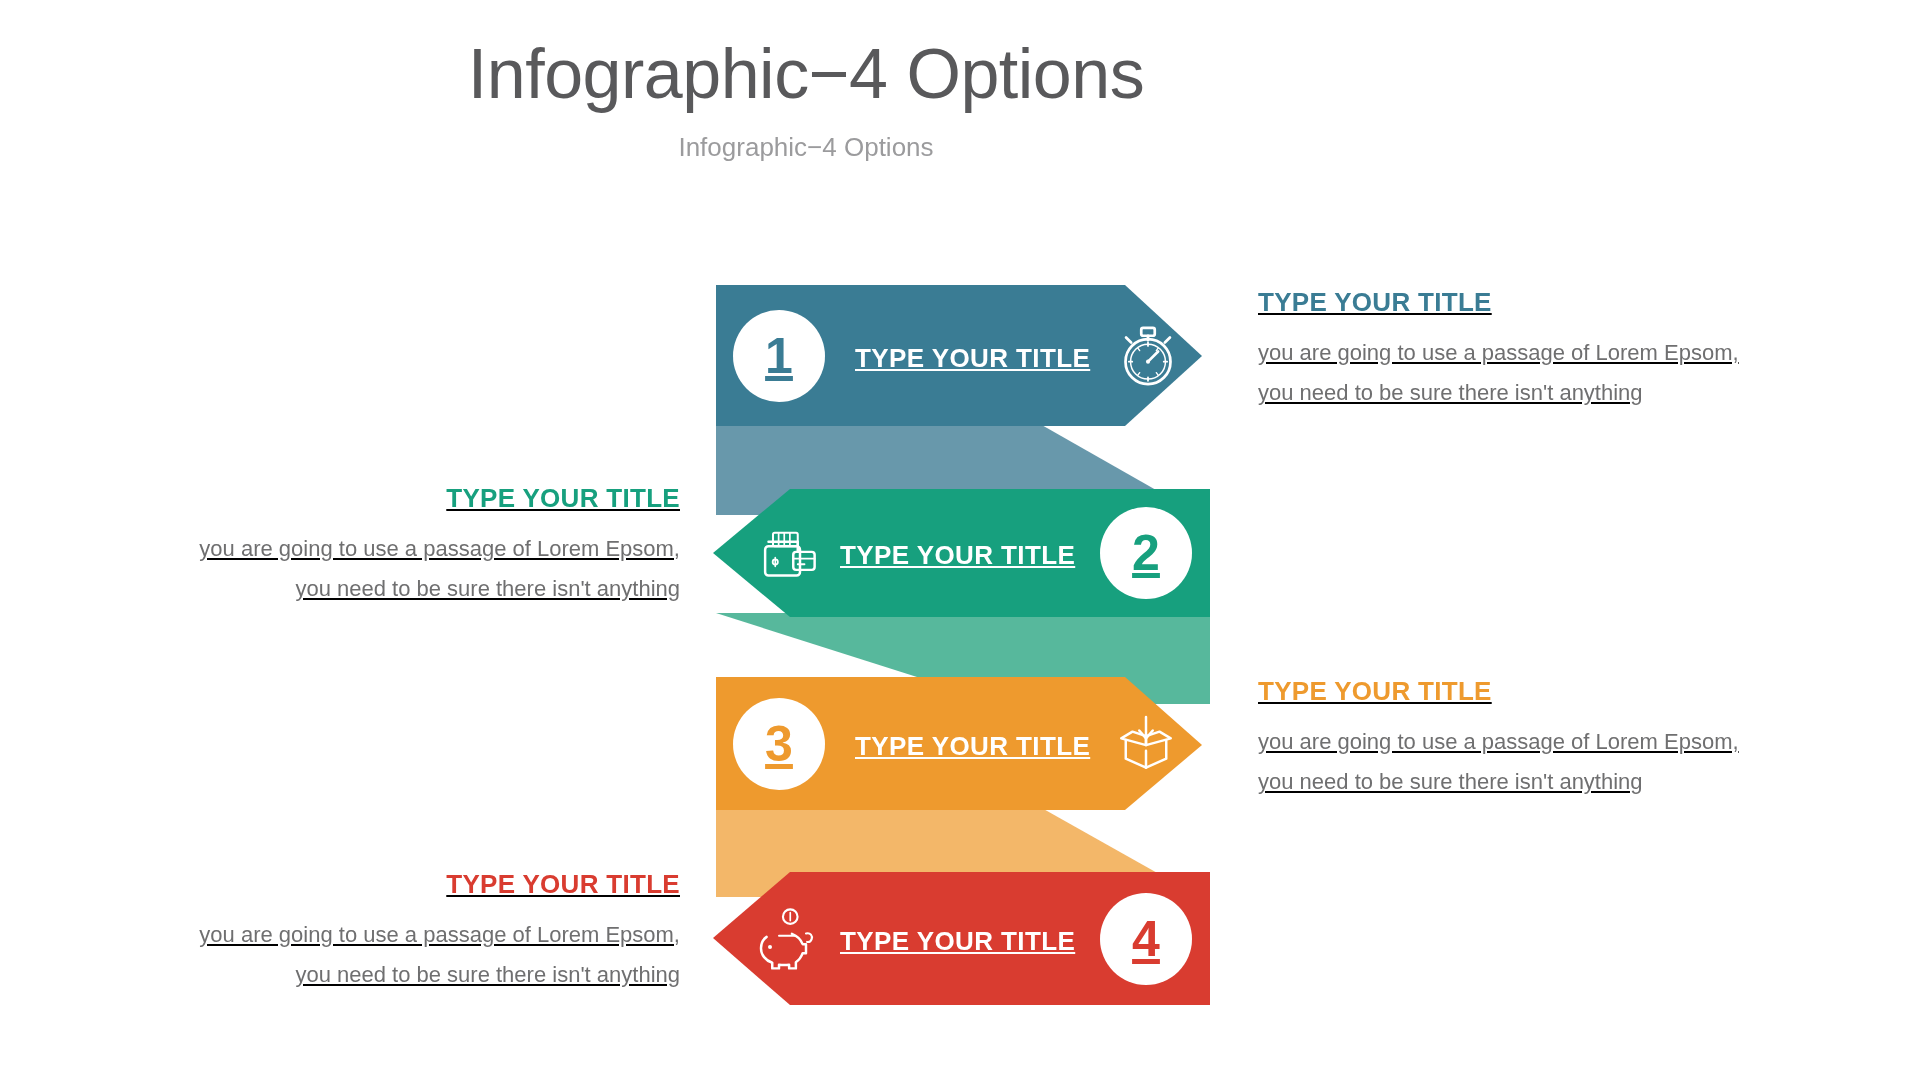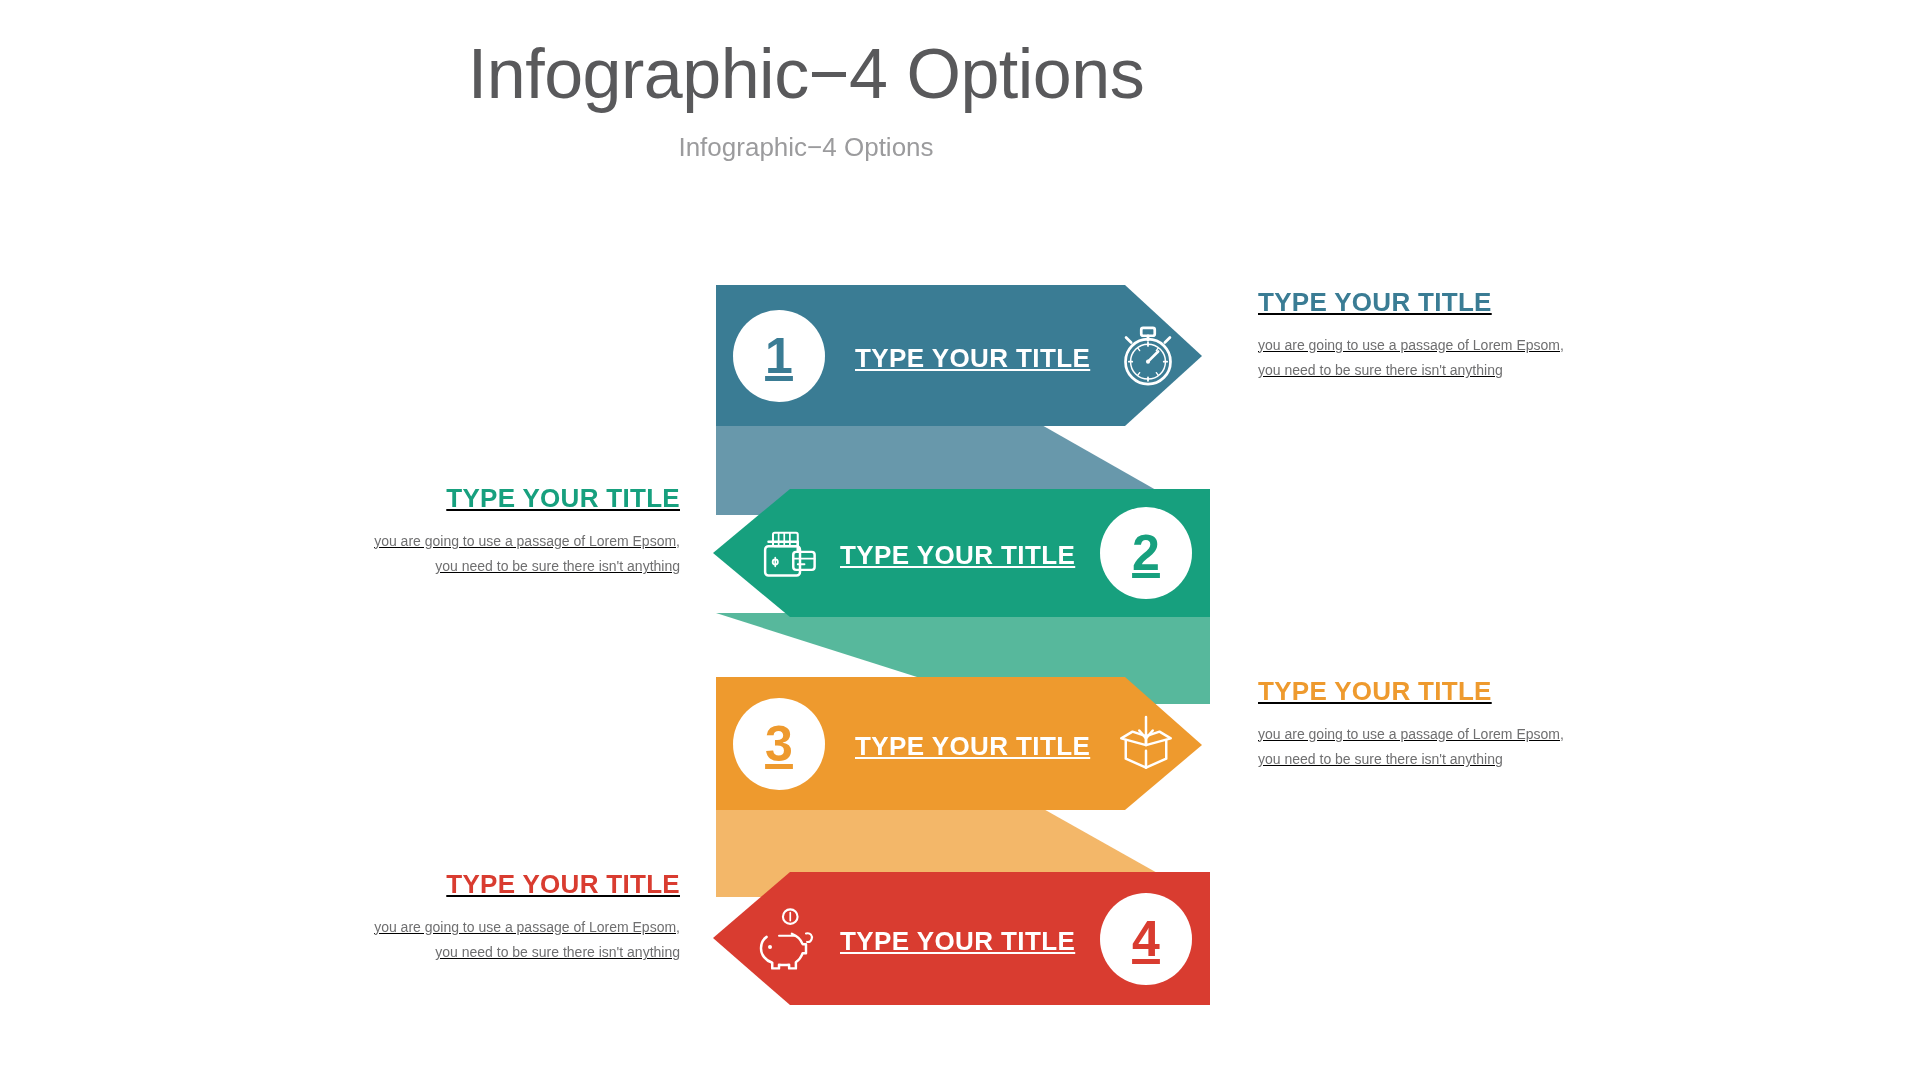--- a/index.html
+++ b/index.html
@@ -95,21 +95,21 @@
   .side-block.to-left  { text-align: right; }
 
   .side-title {
     font-size: 26px;
     font-weight: 700;
     letter-spacing: 0.3px;
     margin: 0 0 16px 0;
     line-height: 1.1;
   }
   .side-desc {
-    font-size: 14px;
+    font-size: 22px;
     color: #6f6f70;
     line-height: 1.85;
     margin: 0;
   }
 
   .icon-slot {
     position: absolute;
     width: 72px;
     height: 72px;
   }

